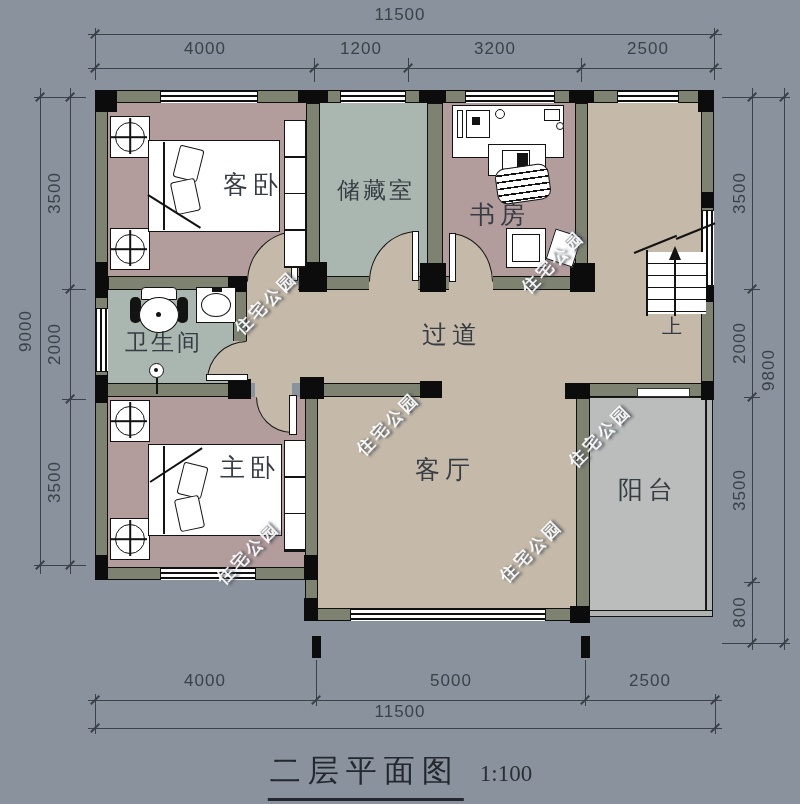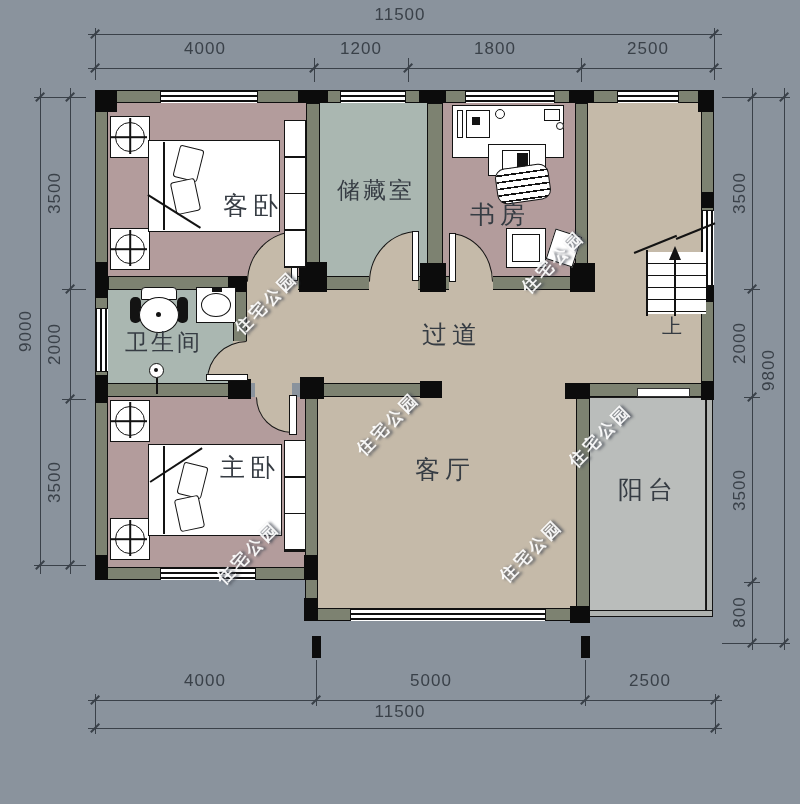--- a/index.html
+++ b/index.html
@@ -177,21 +177,21 @@
   <div class="blk" style="left:156px;top:378px;width:2px;height:16px"></div>
 
   <div class="treads" style="left:648px;top:252px;width:58px;height:62px"></div>
   <div class="blk" style="left:646px;top:250px;width:2px;height:66px"></div>
   <div class="fline" style="left:634px;top:252px;width:46px;transform:rotate(-22deg)"></div>
   <div class="fline" style="left:676px;top:238px;width:42px;transform:rotate(-22deg)"></div>
   <div class="blk" style="left:674px;top:260px;width:2.4px;height:56px"></div>
   <div class="abs" style="left:669px;top:246px;width:0;height:0;border-left:6px solid transparent;border-right:6px solid transparent;border-bottom:14px solid var(--ink)"></div>
   <div class="rlab" style="left:672px;top:326px;font-size:20px;letter-spacing:0">上</div>
 
-  <div class="rlab" style="left:253px;top:205px">客卧</div>
+  <div class="rlab" style="left:253px;top:184px">客卧</div>
   <div class="rlab" style="left:376px;top:190px;font-size:23px;letter-spacing:3px">储藏室</div>
   <div class="rlab" style="left:500px;top:214px">书房</div>
   <div class="rlab" style="left:164px;top:342px;font-size:23px;letter-spacing:3px">卫生间</div>
   <div class="rlab" style="left:452px;top:334px">过道</div>
   <div class="rlab" style="left:250px;top:467px">主卧</div>
   <div class="rlab" style="left:445px;top:469px">客厅</div>
   <div class="rlab" style="left:648px;top:489px">阳台</div>
 
   <div class="wm" style="left:266px;top:303px">住宅公园</div>
   <div class="wm" style="left:553px;top:262px">住宅公园</div>
@@ -211,21 +211,21 @@
     <div class="tick" style="left:95px;top:34px"></div>
     <div class="tick" style="left:714px;top:34px"></div>
     <div class="tick" style="left:95px;top:68px"></div>
     <div class="tick" style="left:314px;top:68px"></div>
     <div class="tick" style="left:408px;top:68px"></div>
     <div class="tick" style="left:581px;top:68px"></div>
     <div class="tick" style="left:714px;top:68px"></div>
     <div class="hlab" style="left:400px;top:15px">11500</div>
     <div class="hlab" style="left:205px;top:49px">4000</div>
     <div class="hlab" style="left:361px;top:49px">1200</div>
-    <div class="hlab" style="left:495px;top:49px">1800</div>
+    <div class="hlab" style="left:495px;top:49px">3200</div>
     <div class="hlab" style="left:648px;top:49px">2500</div>
   </div>
 
   <div>
     <div class="dlv" style="left:40px;top:88px;height:486px"></div>
     <div class="dlv" style="left:70px;top:88px;height:486px"></div>
     <div class="ext" style="left:34px;top:97px;width:52px;height:1px"></div>
     <div class="ext" style="left:62px;top:289px;width:24px;height:1px"></div>
     <div class="ext" style="left:62px;top:399px;width:24px;height:1px"></div>
     <div class="ext" style="left:34px;top:565px;width:52px;height:1px"></div>
@@ -272,19 +272,23 @@
     <div class="ext" style="left:715px;top:694px;width:1px;height:40px"></div>
     <div class="col" style="left:312px;top:636px;width:9px;height:22px"></div>
     <div class="col" style="left:581px;top:636px;width:9px;height:22px"></div>
     <div class="tick" style="left:95px;top:700px"></div>
     <div class="tick" style="left:316px;top:700px"></div>
     <div class="tick" style="left:585px;top:700px"></div>
     <div class="tick" style="left:715px;top:700px"></div>
     <div class="tick" style="left:95px;top:728px"></div>
     <div class="tick" style="left:715px;top:728px"></div>
     <div class="hlab" style="left:205px;top:681px">4000</div>
-    <div class="hlab" style="left:431px;top:681px">5000</div>
+    <div class="hlab" style="left:451px;top:681px">5000</div>
     <div class="hlab" style="left:650px;top:681px">2500</div>
     <div class="hlab" style="left:400px;top:712px">11500</div>
   </div>
 
+  <div class="title-wrap">
+    <span class="title-main">二层平面图</span>
+    <span class="title-scale">1:100</span>
+  </div>
 
 </div>
 
 </body></html>

